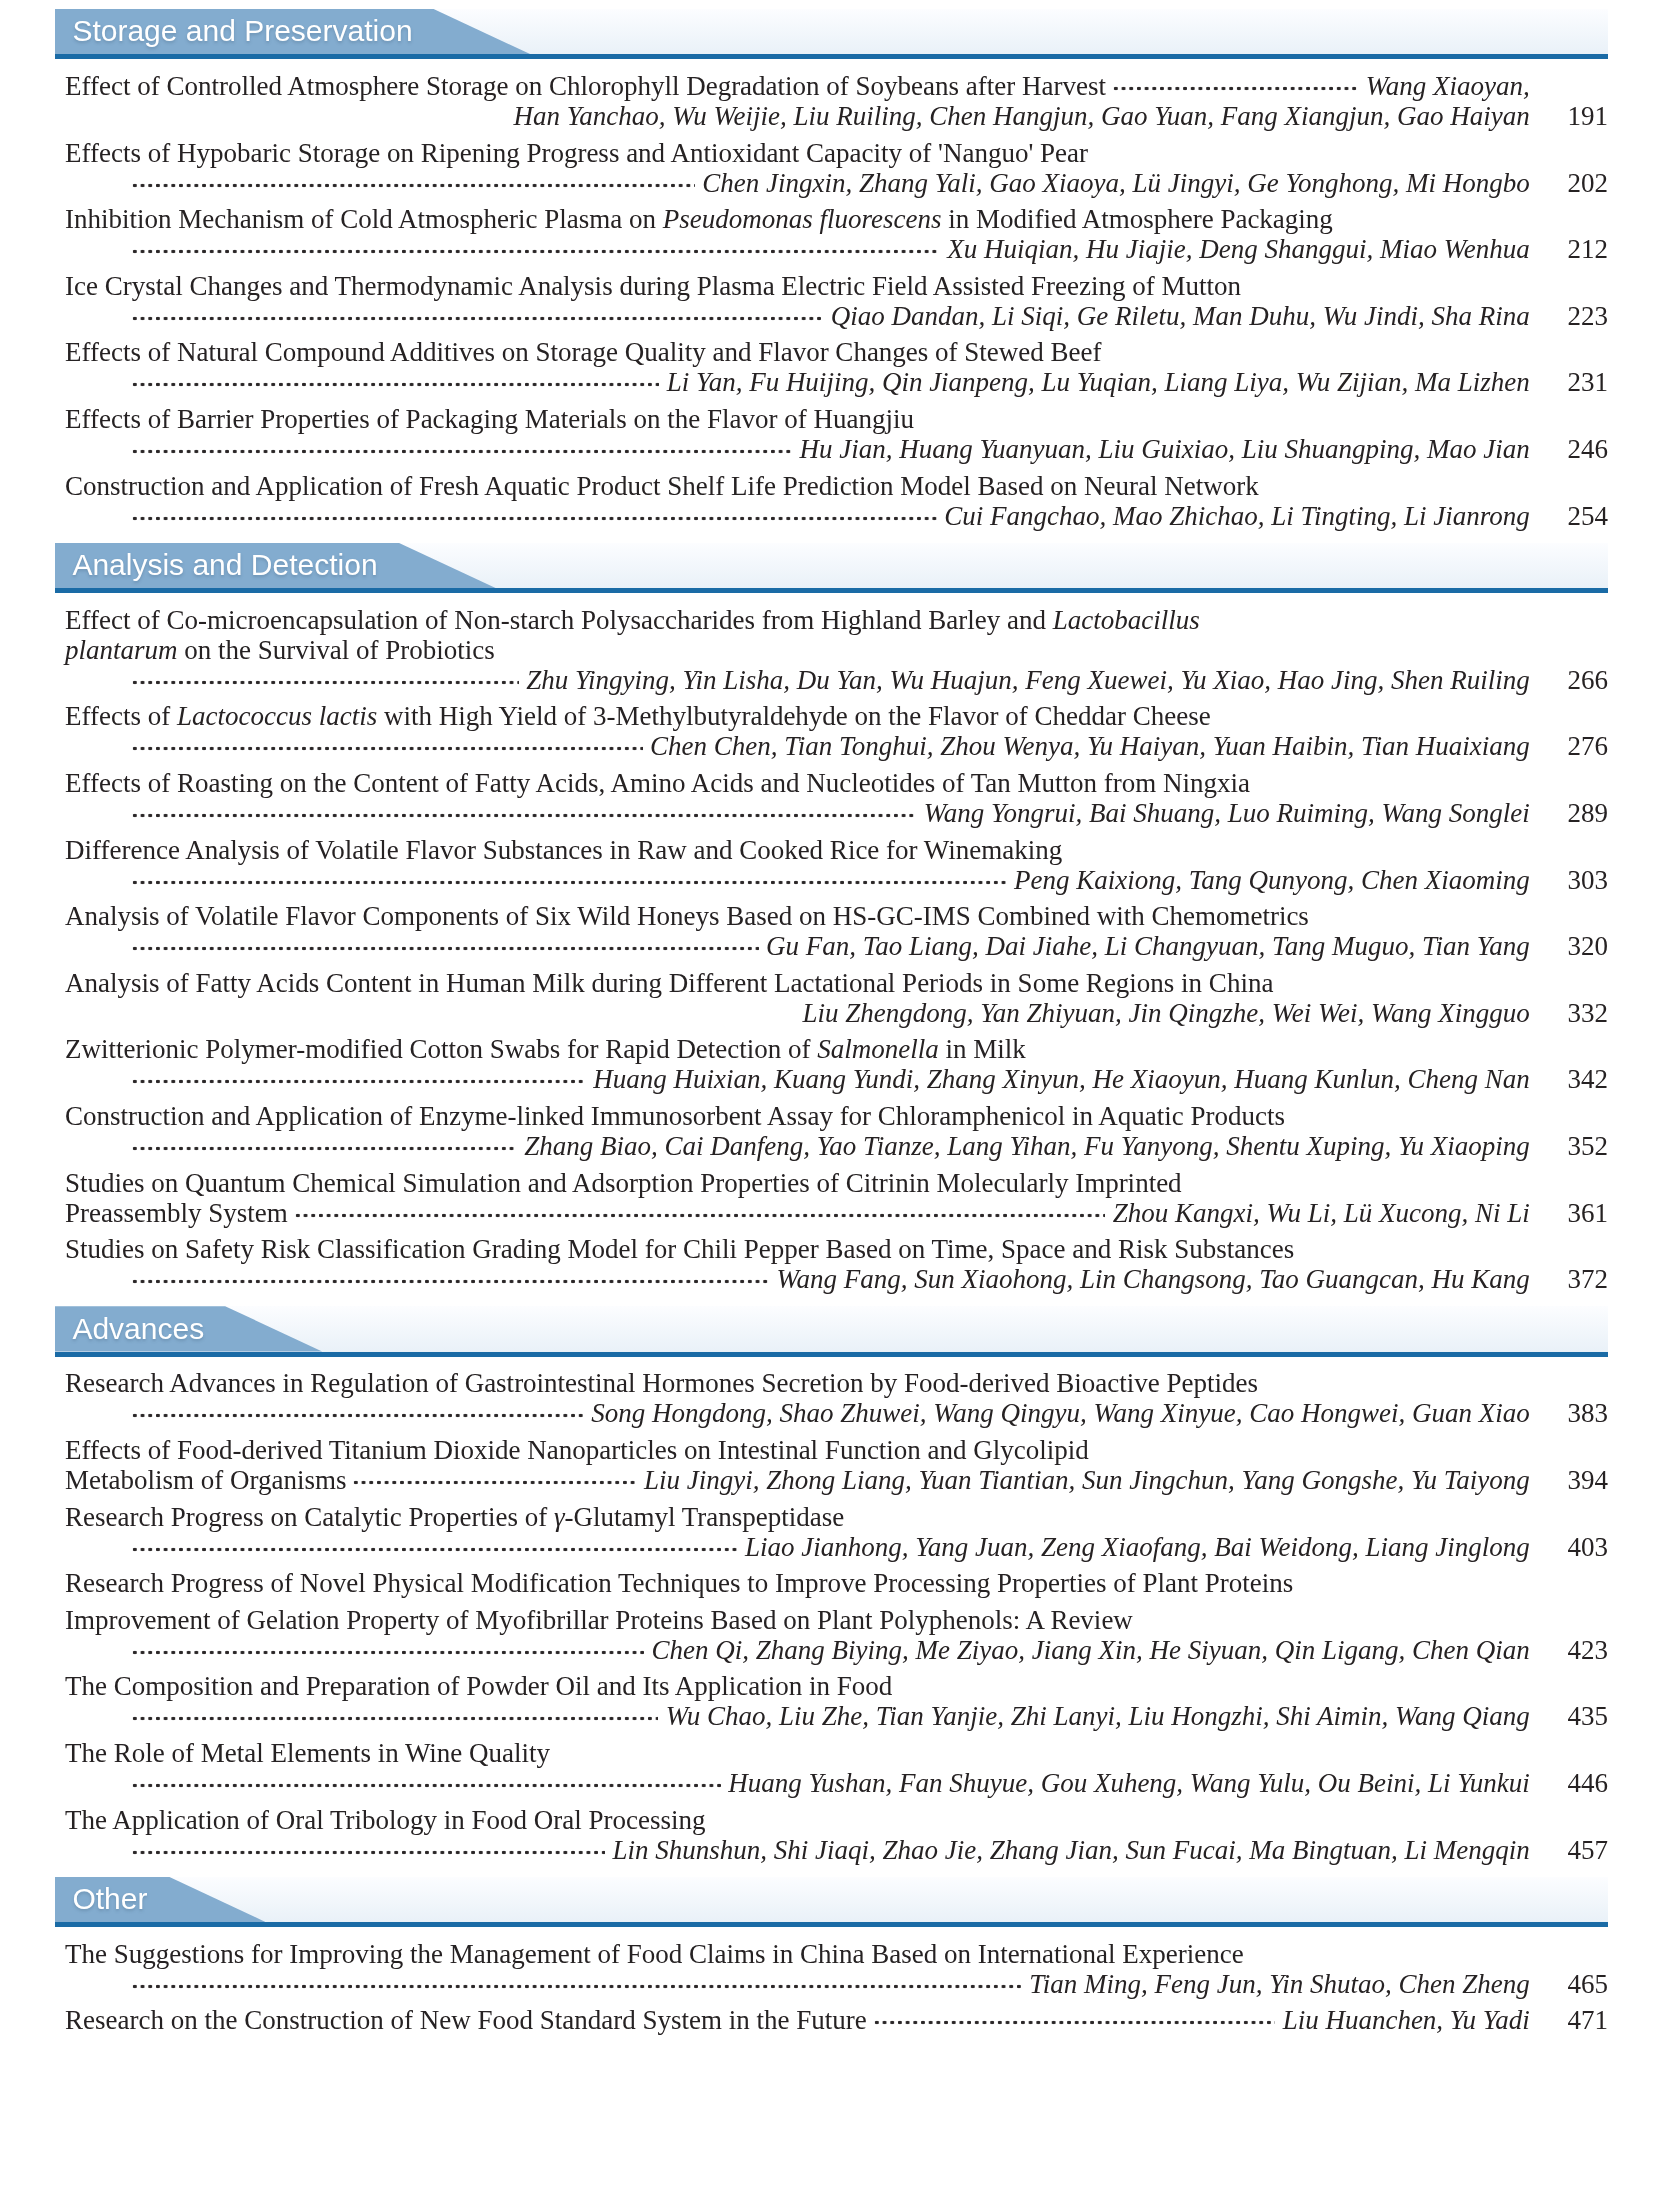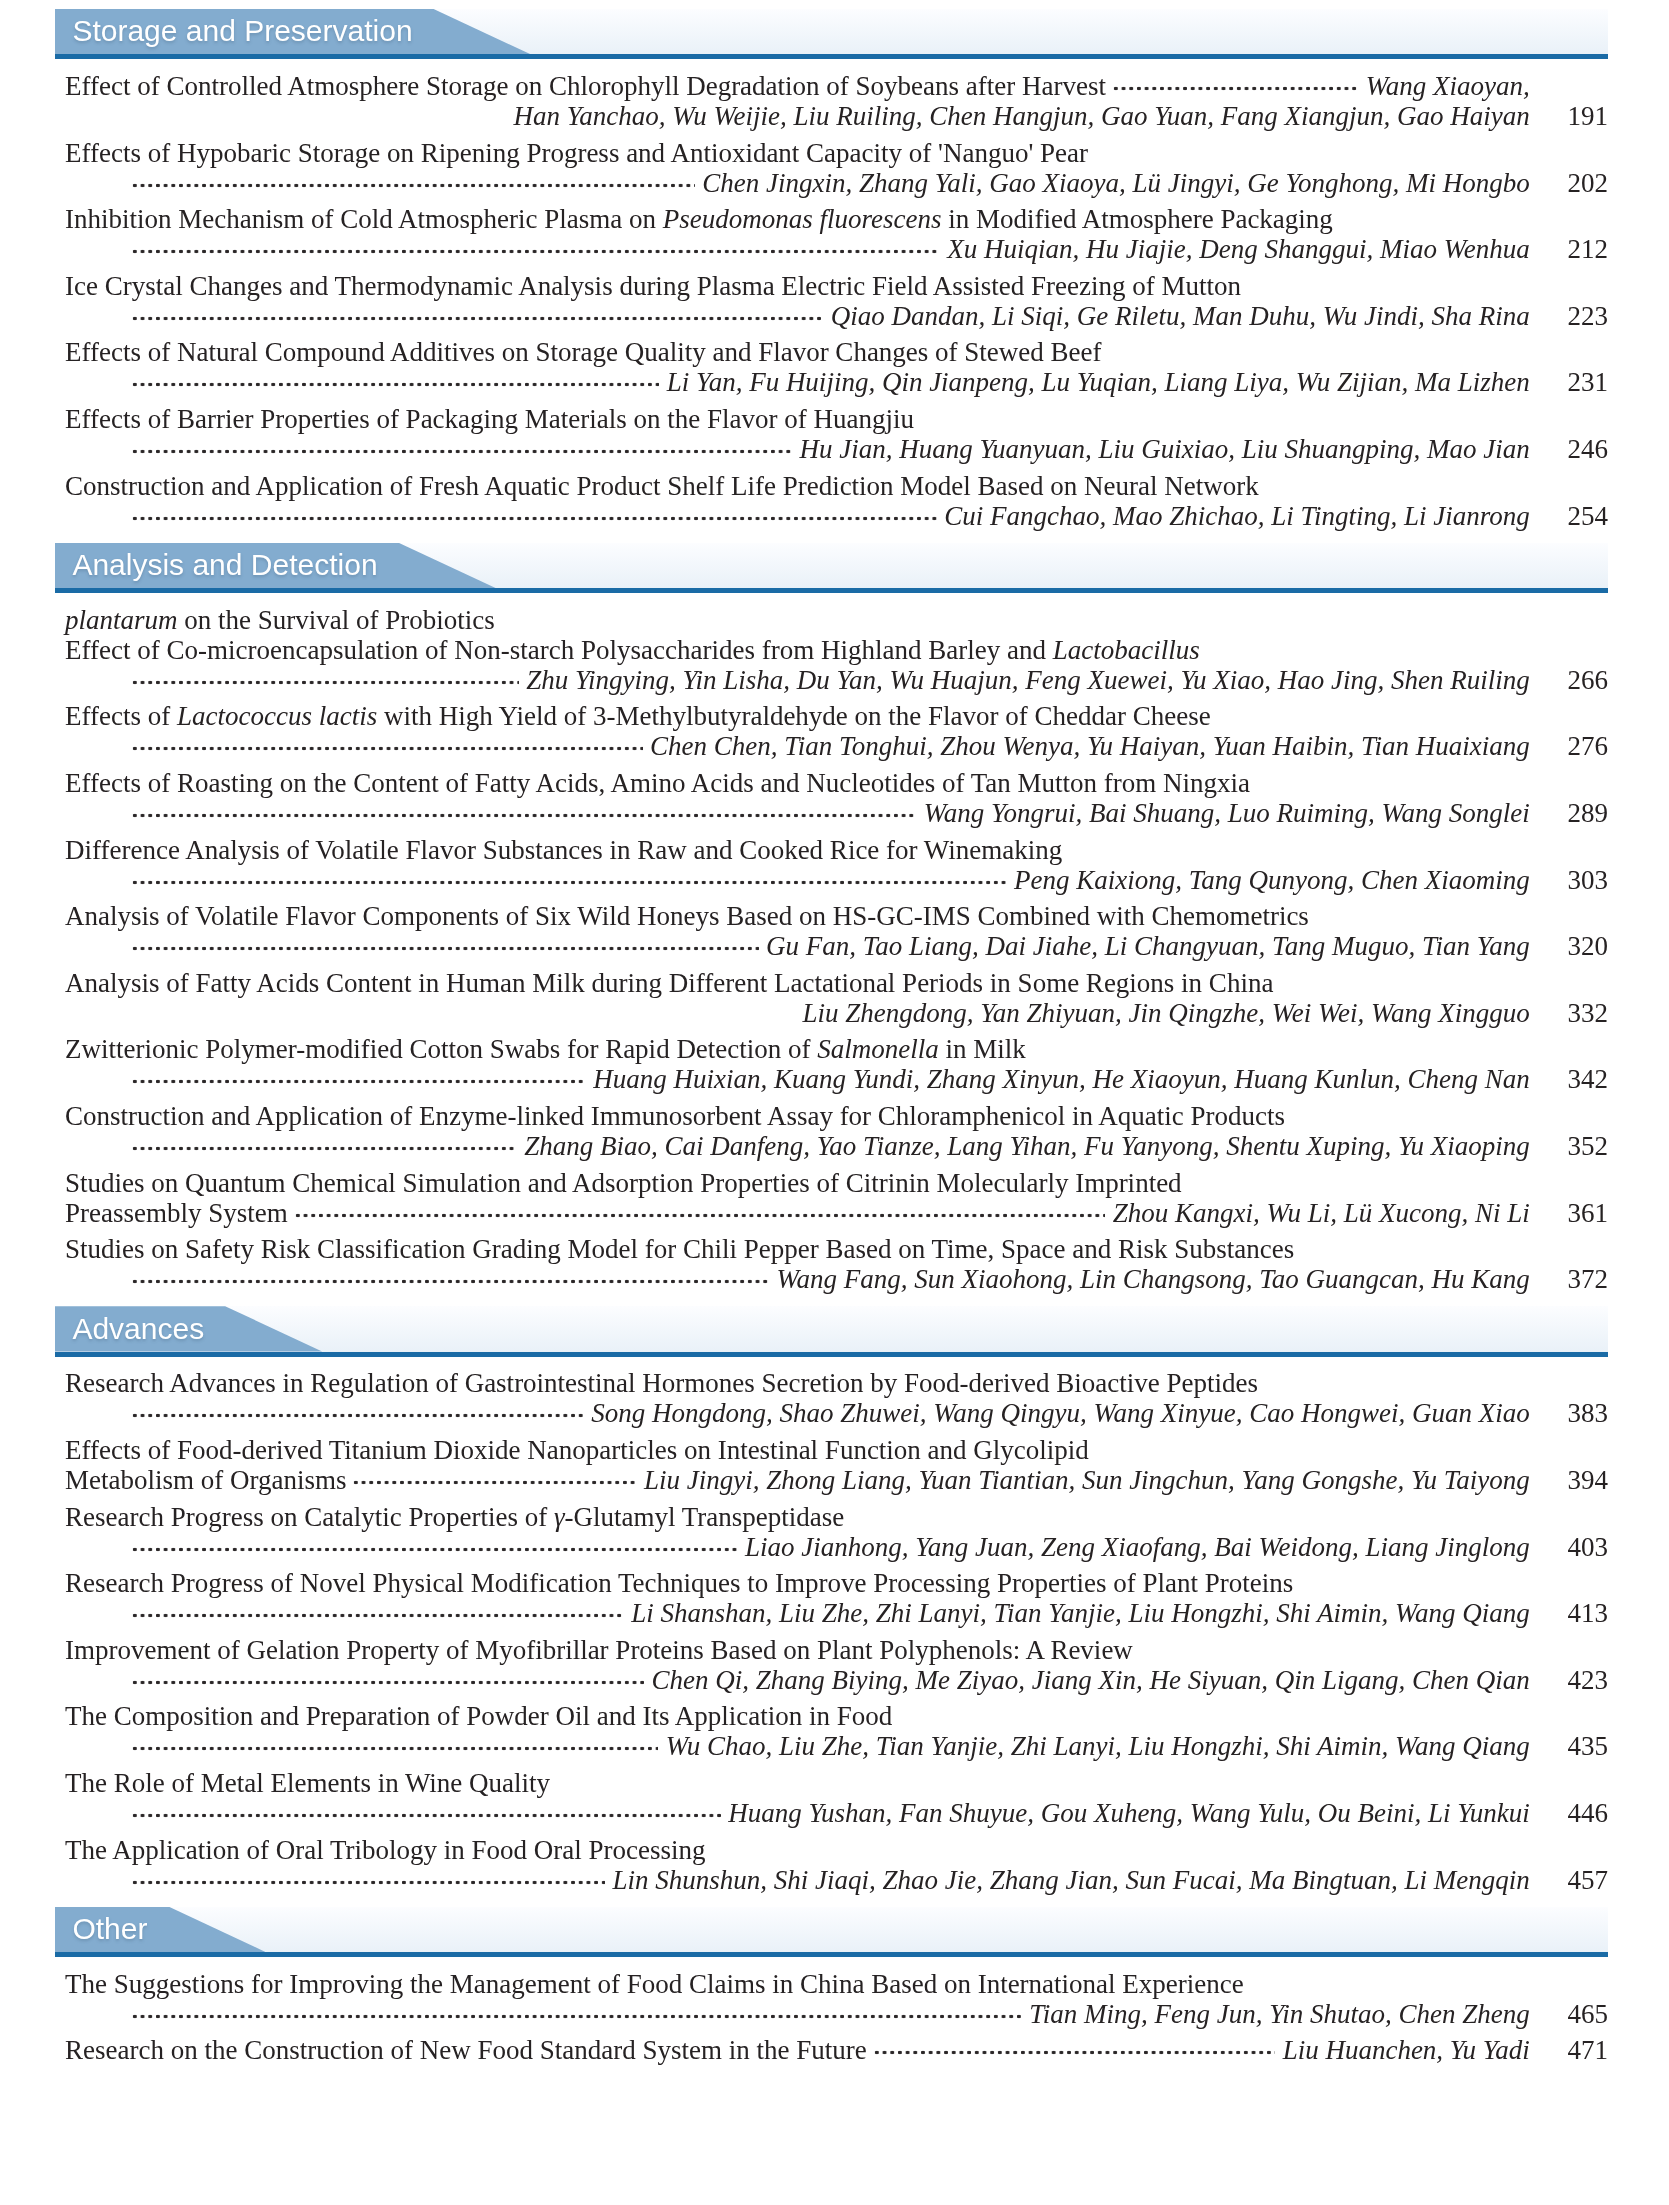--- a/index.html
+++ b/index.html
@@ -151,24 +151,24 @@
               <span class="page-num">254</span>
             </div>
           </div>
         </div>
       </section>
       <section class="section">
         <div class="section-header"><div class="banner"><span class="banner-label">Analysis and Detection</span></div></div>
         <div class="entries">
           <div class="entry">
             <div class="line line-t">
+              <span class="title"><span class="rn">Effect of Co-microencapsulation of Non-starch Polysaccharides from Highland Barley and </span><span class="it">Lactobacillus</span></span>
+            </div>
+            <div class="line line-t">
               <span class="title"><span class="it">plantarum</span><span class="rn"> on the Survival of Probiotics</span></span>
-            </div>
-            <div class="line line-t">
-              <span class="title"><span class="rn">Effect of Co-microencapsulation of Non-starch Polysaccharides from Highland Barley and </span><span class="it">Lactobacillus</span></span>
             </div>
             <div class="line line-la">
               <span class="indent"></span>
               <span class="leader"></span>
               <span class="authors">Zhu Yingying, Yin Lisha, Du Yan, Wu Huajun, Feng Xuewei, Yu Xiao, Hao Jing, Shen Ruiling</span>
               <span class="page-num">266</span>
             </div>
           </div>
           <div class="entry">
             <div class="line line-t">
@@ -302,26 +302,20 @@
             <div class="line line-la">
               <span class="indent"></span>
               <span class="leader"></span>
               <span class="authors">Liao Jianhong, Yang Juan, Zeng Xiaofang, Bai Weidong, Liang Jinglong</span>
               <span class="page-num">403</span>
             </div>
           </div>
           <div class="entry">
             <div class="line line-t">
               <span class="title"><span class="rn">Research Progress of Novel Physical Modification Techniques to Improve Processing Properties of Plant Proteins</span></span>
-            </div>
-            <div class="line line-la">
-              <span class="indent"></span>
-              <span class="leader"></span>
-              <span class="authors">Li Shanshan, Liu Zhe, Zhi Lanyi, Tian Yanjie, Liu Hongzhi, Shi Aimin, Wang Qiang</span>
-              <span class="page-num">413</span>
             </div>
           </div>
           <div class="entry">
             <div class="line line-t">
               <span class="title"><span class="rn">Improvement of Gelation Property of Myofibrillar Proteins Based on Plant Polyphenols: A Review</span></span>
             </div>
             <div class="line line-la">
               <span class="indent"></span>
               <span class="leader"></span>
               <span class="authors">Chen Qi, Zhang Biying, Me Ziyao, Jiang Xin, He Siyuan, Qin Ligang, Chen Qian</span>

